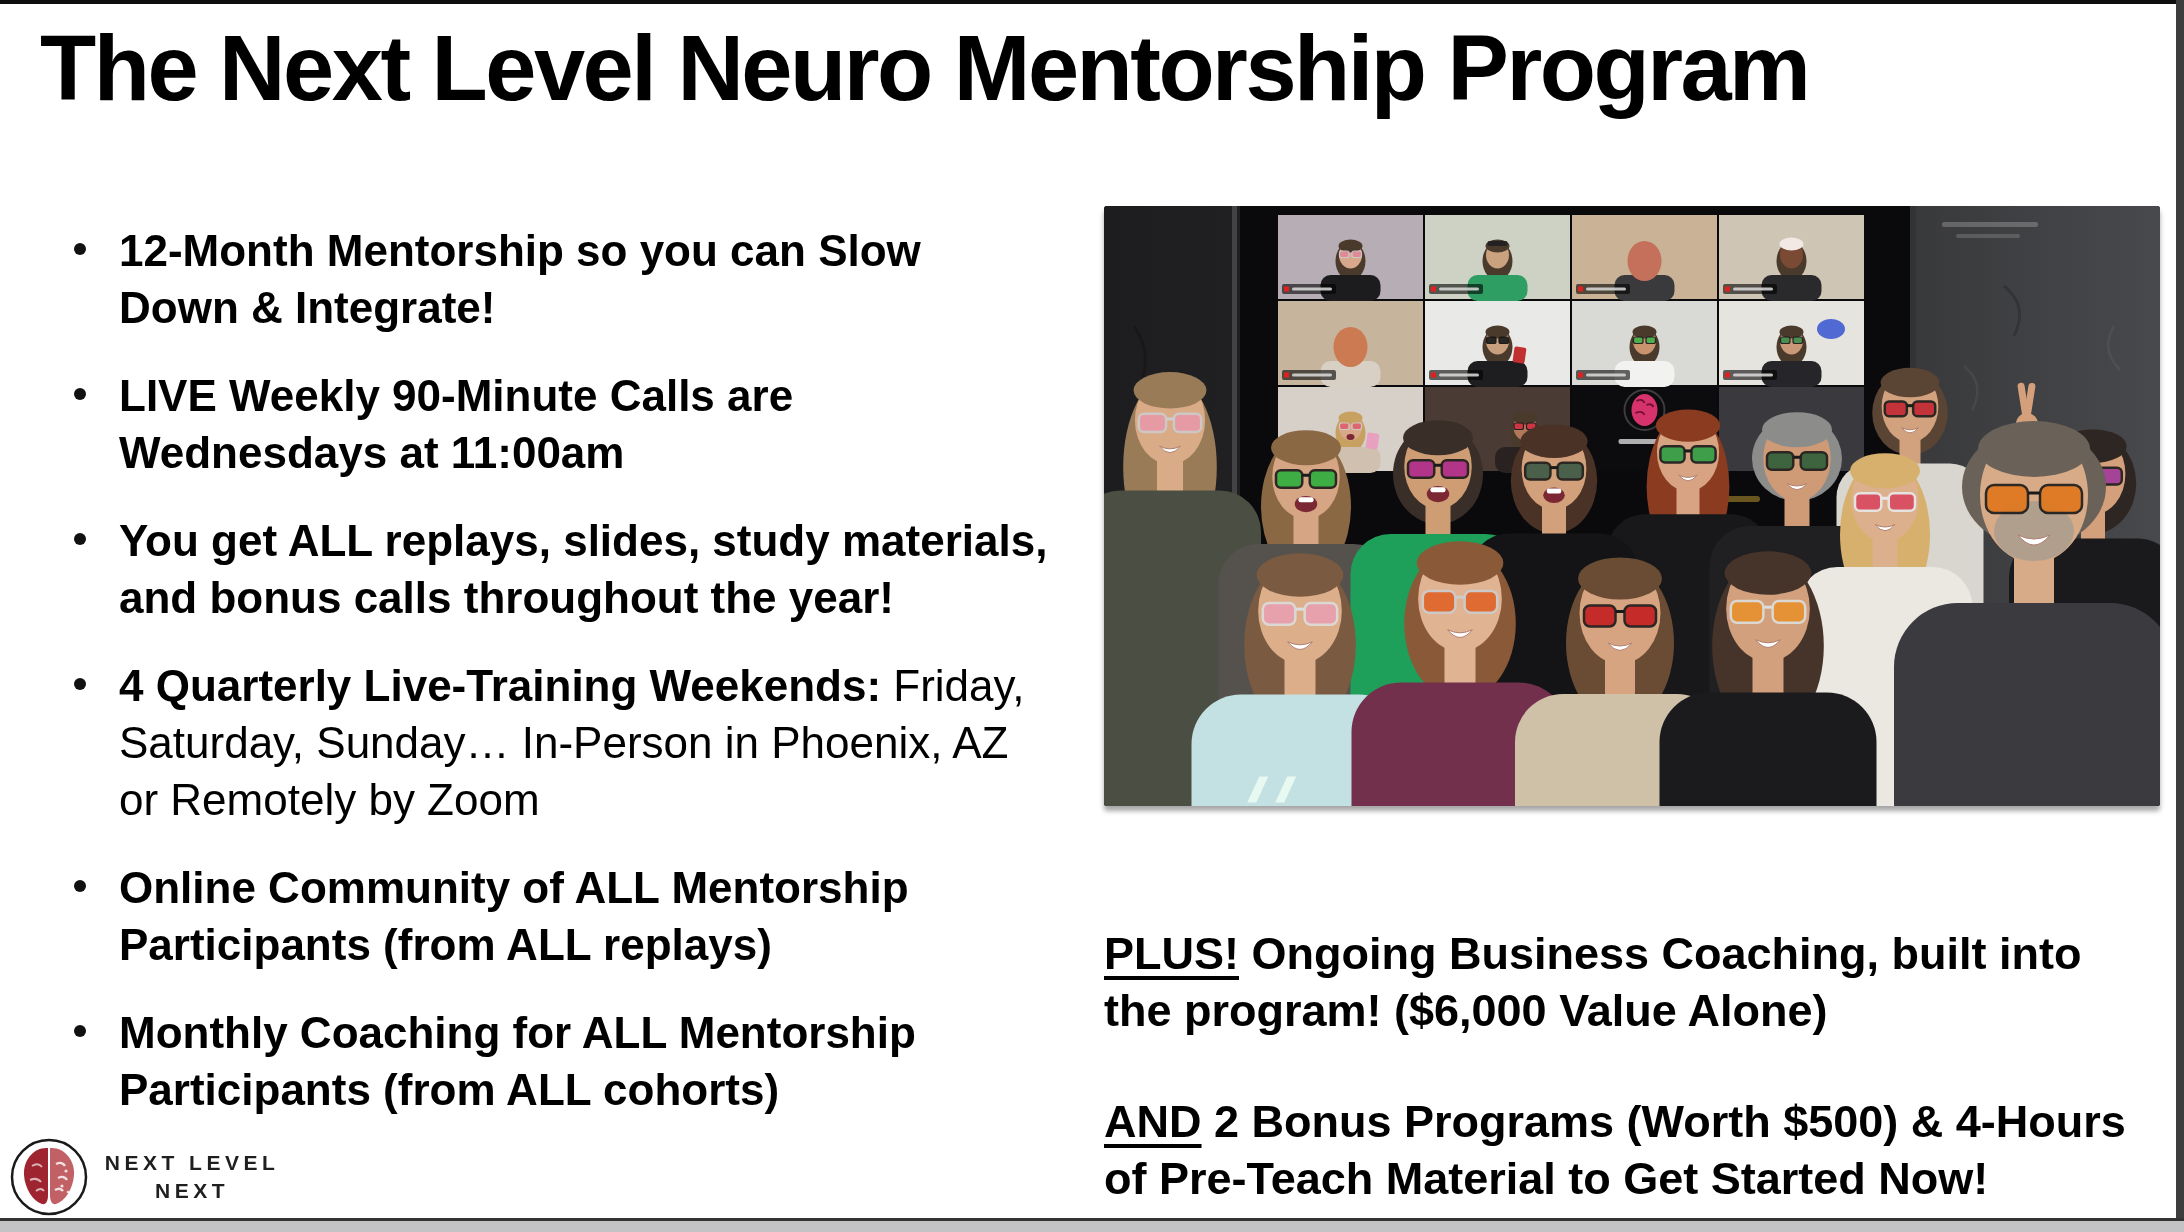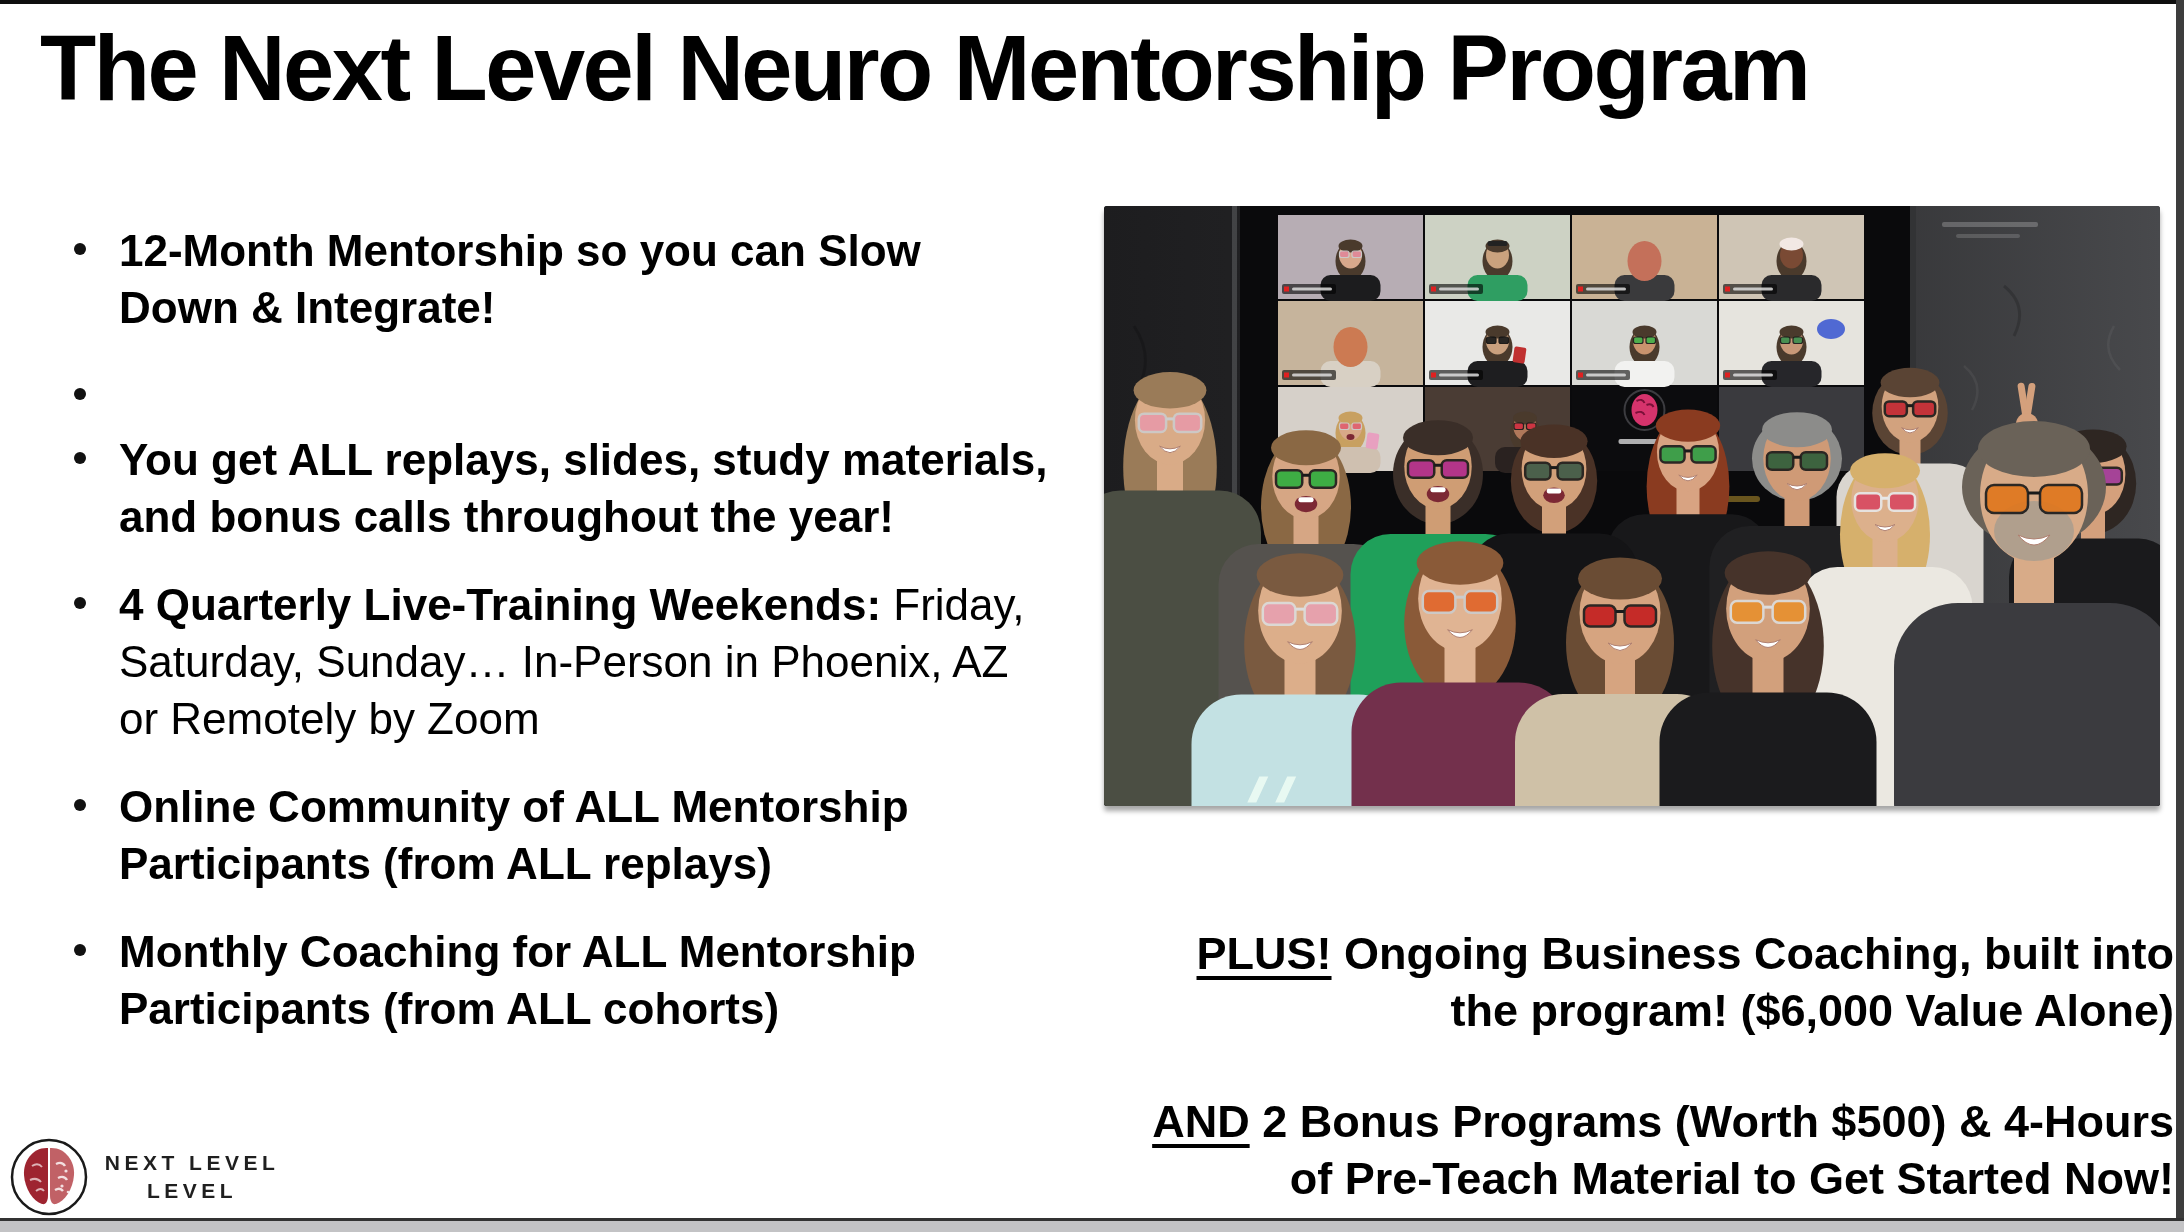--- a/index.html
+++ b/index.html
@@ -20,21 +20,21 @@
 
   .bullets{position:absolute;left:62px;top:210px;width:1100px;list-style:none;margin:12px;padding:0;}
   .bullets li{display:flex;margin:0 0 31px 0;font-size:44px;line-height:57px;}
   .dot{flex:none;width:12px;height:12px;border-radius:50%;background:#111;margin:21px 33px 0 0;}
   .btext{white-space:pre-line;}
   .btext .b{font-weight:700;}
   .btext .r{font-weight:400;}
 
   .callout{
     position:absolute;left:1104px;width:1070px;
-    font-size:45px;line-height:57px;font-weight:700;white-space:pre-line;color:#000;text-align:right;
+    font-size:45px;line-height:57px;font-weight:700;white-space:pre-line;color:#000;
   }
   #callout-plus{top:868px;}
   #callout-and{top:1036px;}
   .callout .u{text-decoration:underline;text-decoration-thickness:4px;text-underline-offset:7px;}
 
   .photo{
     position:absolute;left:1104px;top:206px;width:1056px;height:600px;
     border-radius:3px;overflow:hidden;box-shadow:0 5px 5px rgba(0,0,0,.35);
     background:#222;
   }
@@ -52,20 +52,22 @@
   <div class="title">The Next Level Neuro Mentorship Program</div>
 
   <ul class="bullets">
     <li>
       <span class="dot"></span>
       <span class="btext"><span class="b">12-Month Mentorship so you can Slow
 Down &amp; Integrate!</span><span class="r"></span></span>
     </li>
     <li>
       <span class="dot"></span>
+      <span class="btext"><span class="b">LIVE Weekly 90-Minute Calls are
+Wednesdays at 11:00am</span><span class="r"></span></span>
     </li>
     <li>
       <span class="dot"></span>
       <span class="btext"><span class="b">You get ALL replays, slides, study materials,
 and bonus calls throughout the year!</span><span class="r"></span></span>
     </li>
     <li>
       <span class="dot"></span>
       <span class="btext"><span class="b">4 Quarterly Live-Training Weekends:</span><span class="r"> Friday,
 Saturday, Sunday… In-Person in Phoenix, AZ
@@ -400,21 +402,21 @@
       <path d="M40 12 C25 11 15 25 16 39 C17 53 25 65 34 68 C38 69 40 65 40 59 Z" fill="#9e2430"></path>
       <path d="M42 12 C57 11 67 25 66 39 C65 53 57 65 48 68 C44 69 42 65 42 59 Z" fill="#b6454b" opacity="0.85"></path>
       <path d="M24 30 q6 -4 10 1 M22 44 q7 -3 11 2 M28 55 q5 -4 8 0" stroke="#ffffff" stroke-width="2" fill="none" opacity="0.65"></path>
       <path d="M48 28 q6 -3 9 2 M50 42 q6 -3 9 2 M47 54 q5 -3 8 1" stroke="#ffffff" stroke-width="2.4" fill="none" opacity="0.8"></path>
       <circle cx="58" cy="35" r="1.6" fill="#ffffff" opacity="0.8"></circle>
       <circle cx="54" cy="50" r="1.6" fill="#ffffff" opacity="0.8"></circle>
       <circle cx="60" cy="56" r="1.3" fill="#ffffff" opacity="0.8"></circle>
     </svg>
     <div class="logo-text">
       <div class="logo-line">NEXT LEVEL</div>
-      <div class="logo-line">LEVEL</div>
+      <div class="logo-line">NEXT</div>
     </div>
   </div>
 
   <div class="edge-top"></div>
   <div class="edge-right"></div>
   <div class="edge-bottom-line"></div>
   <div class="edge-bottom-strip"></div>
 </div>
 
 </body></html>

